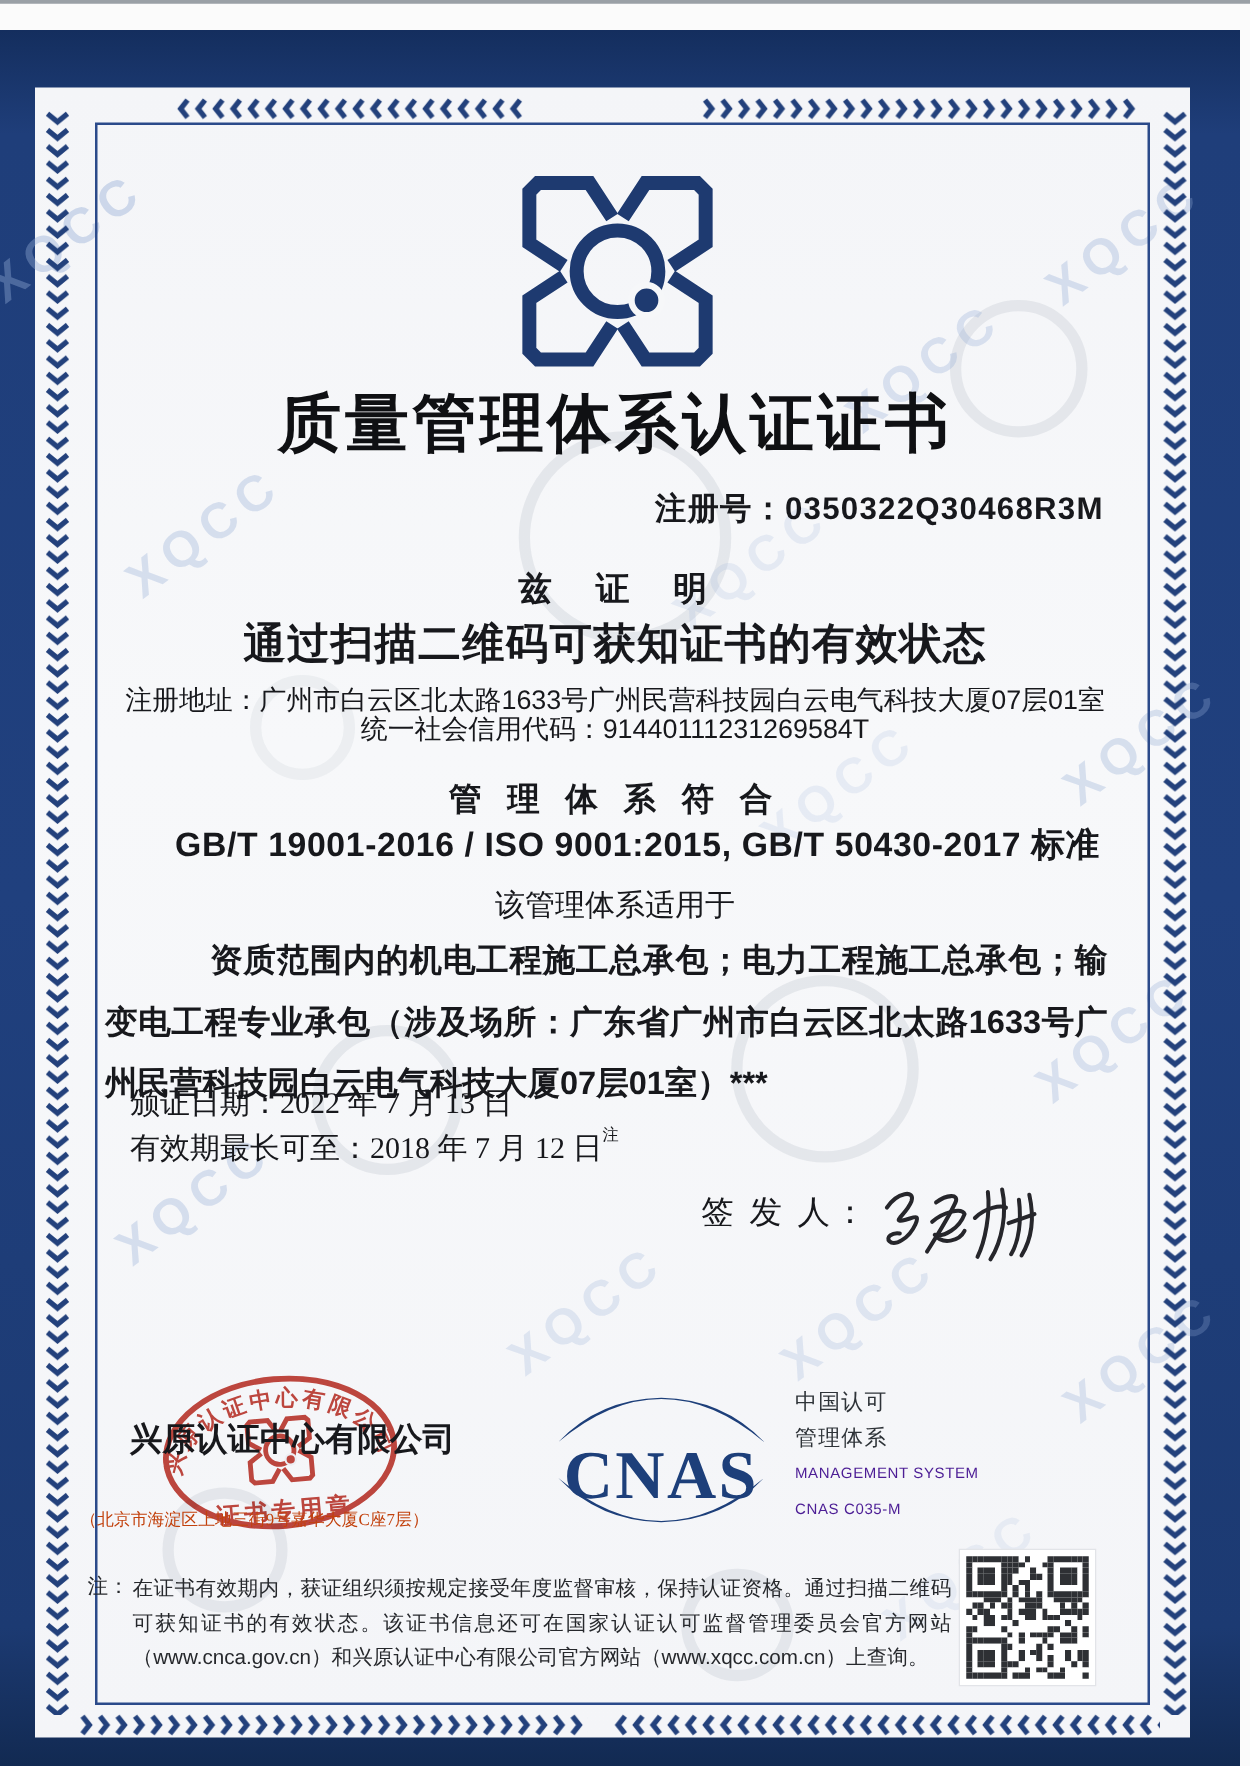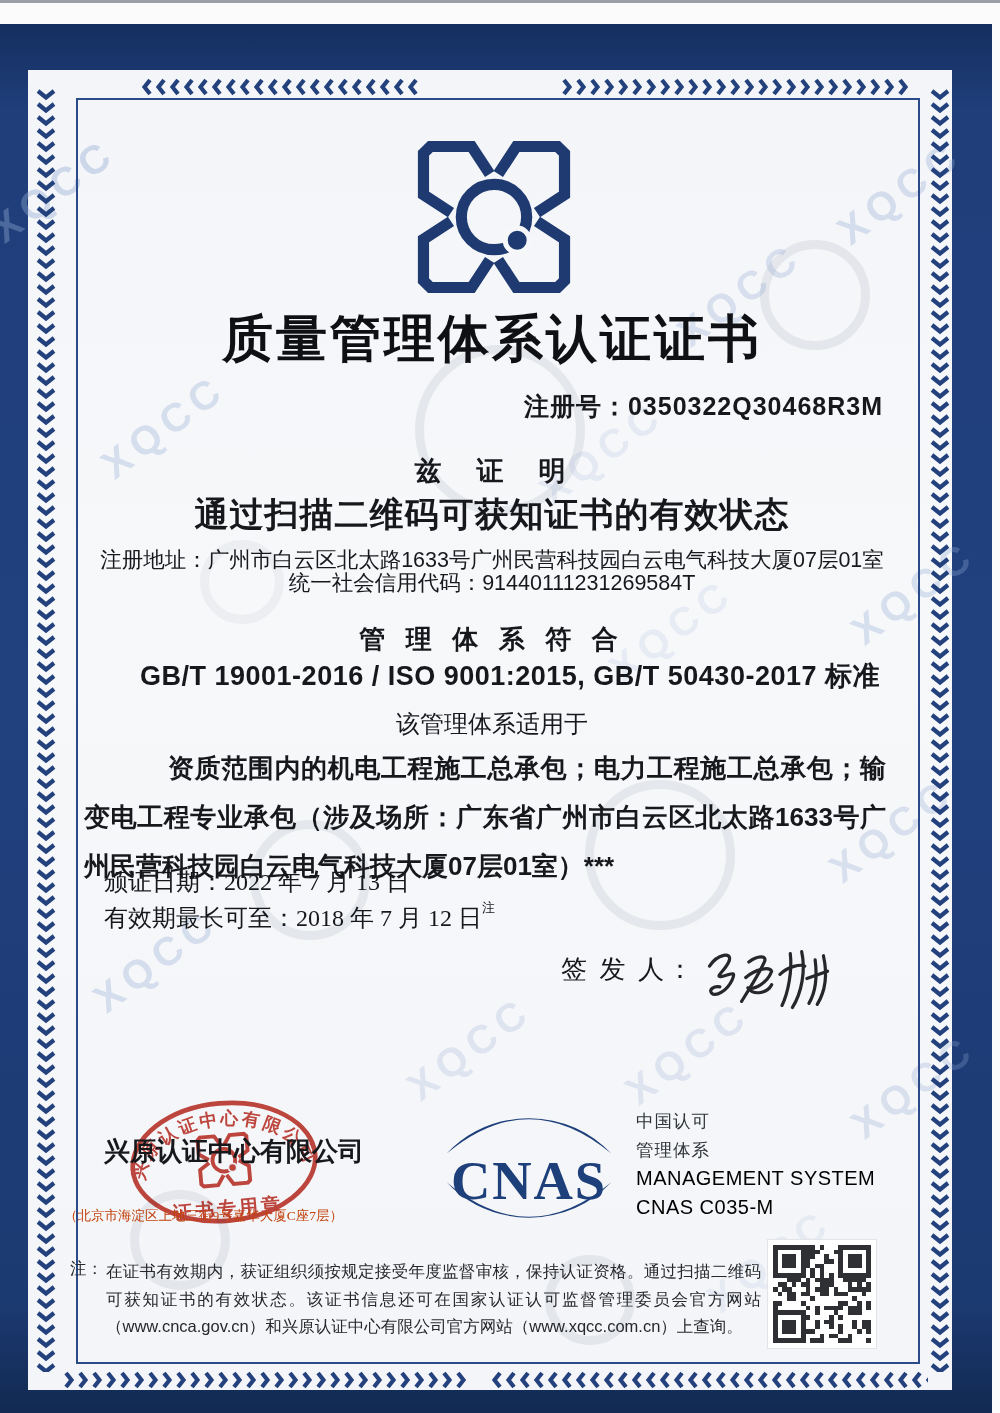--- a/index.html
+++ b/index.html
@@ -52,21 +52,21 @@
   
   .org { left:104px; top:1134px; font-size:26px; font-weight:600; color:#17181c; z-index:6;
          font-family:"Liberation Serif","DejaVu Serif",serif; }
   .stamp { left:126px; top:1096px; width:196px; height:132px; transform:rotate(-5deg);
            opacity:0.93; mix-blend-mode:multiply; z-index:5; }
   .org-addr { left:64px; top:1207px; font-size:13.5px; color:#c2410c; z-index:6;
               font-family:"Liberation Serif","DejaVu Serif",serif; }
   .cnas-logo { left:432px; top:1100px; width:194px; height:134px; }
   .cnas-text { left:636px; top:1107px; line-height:28.5px; }
   .cnas-text .zh { font-size:17.5px; color:#2e3338; letter-spacing:1px; }
-  .cnas-text .en { font-size:20px; color:#000000; letter-spacing:0.5px; }
+  .cnas-text .en { font-size:12px; color:#4c1d95; letter-spacing:0.5px; }
 
   
   .note-label { left:70px; top:1258px; font-size:16.5px; color:#26282c; }
   .note-text  { left:106px; top:1258px; width:655px; font-size:16.5px; line-height:27.5px;
                 color:#26282c; text-align:justify; }
 
   
   .qr { left:768px; top:1240px; width:108px; height:108px; background:#fff; padding:5px;
         display:grid; grid-template-columns:repeat(21,1fr); grid-template-rows:repeat(21,1fr);
         box-shadow:0 0 0 1px #e2e4e8; }

